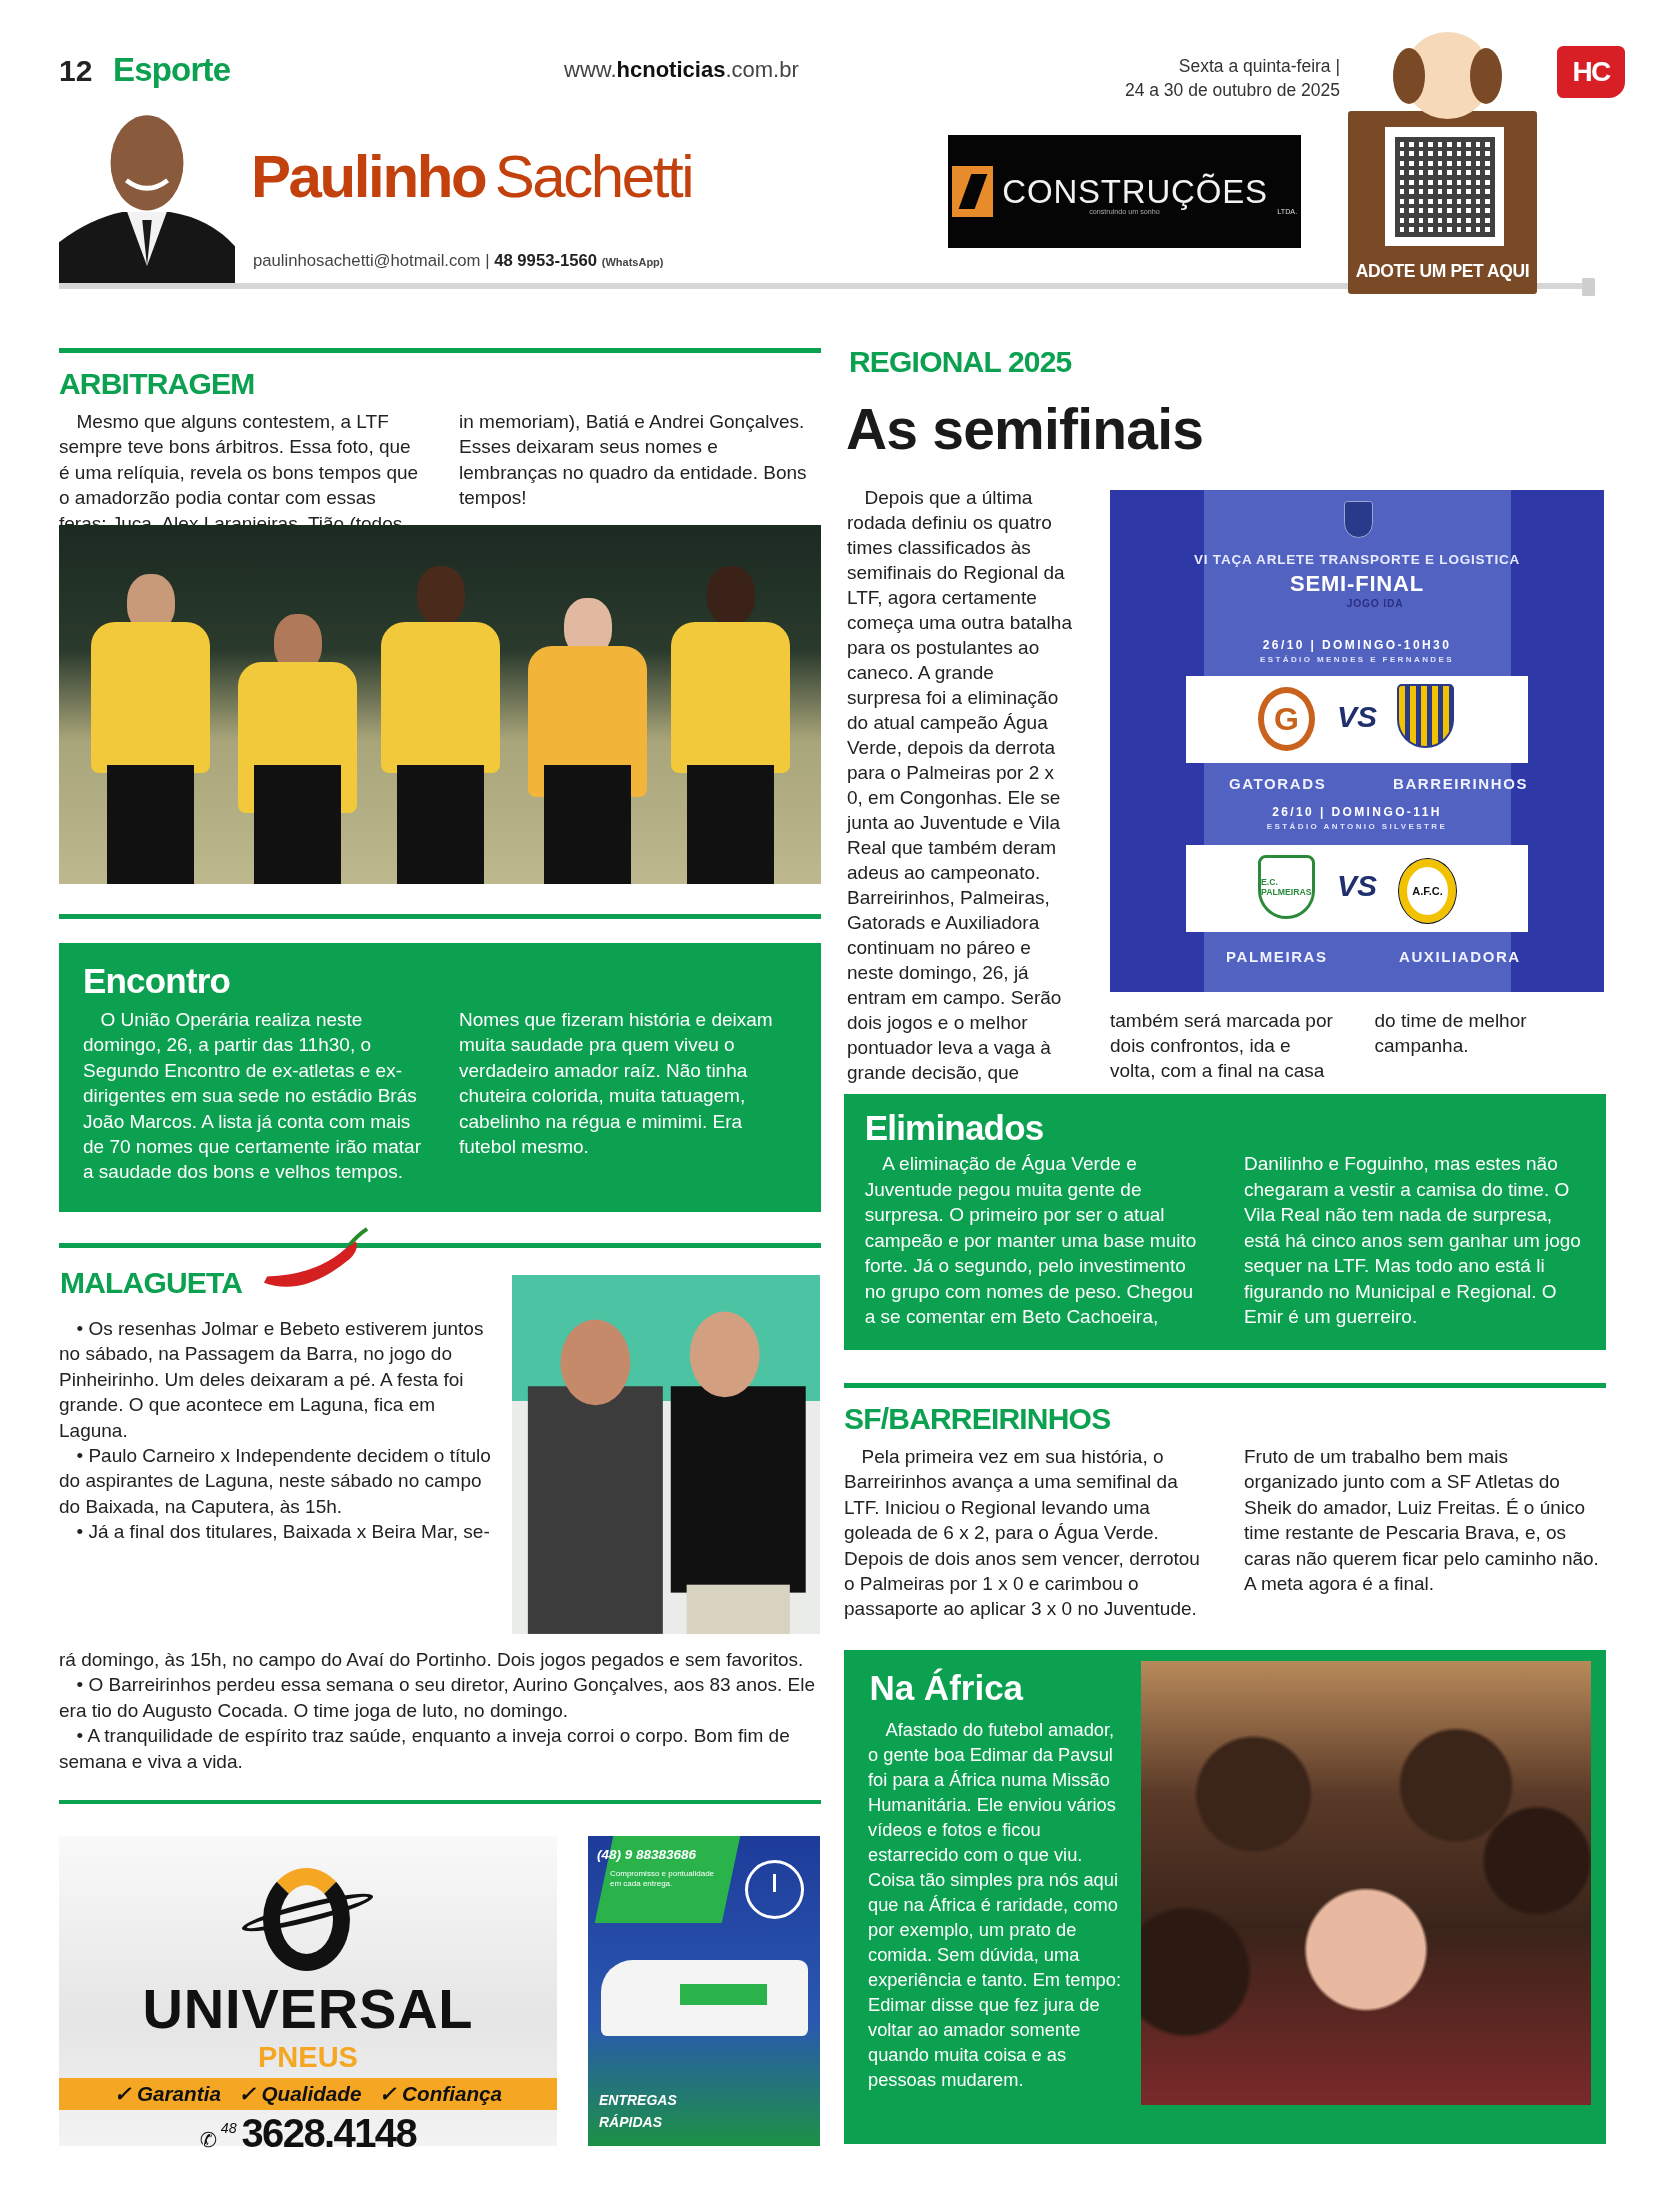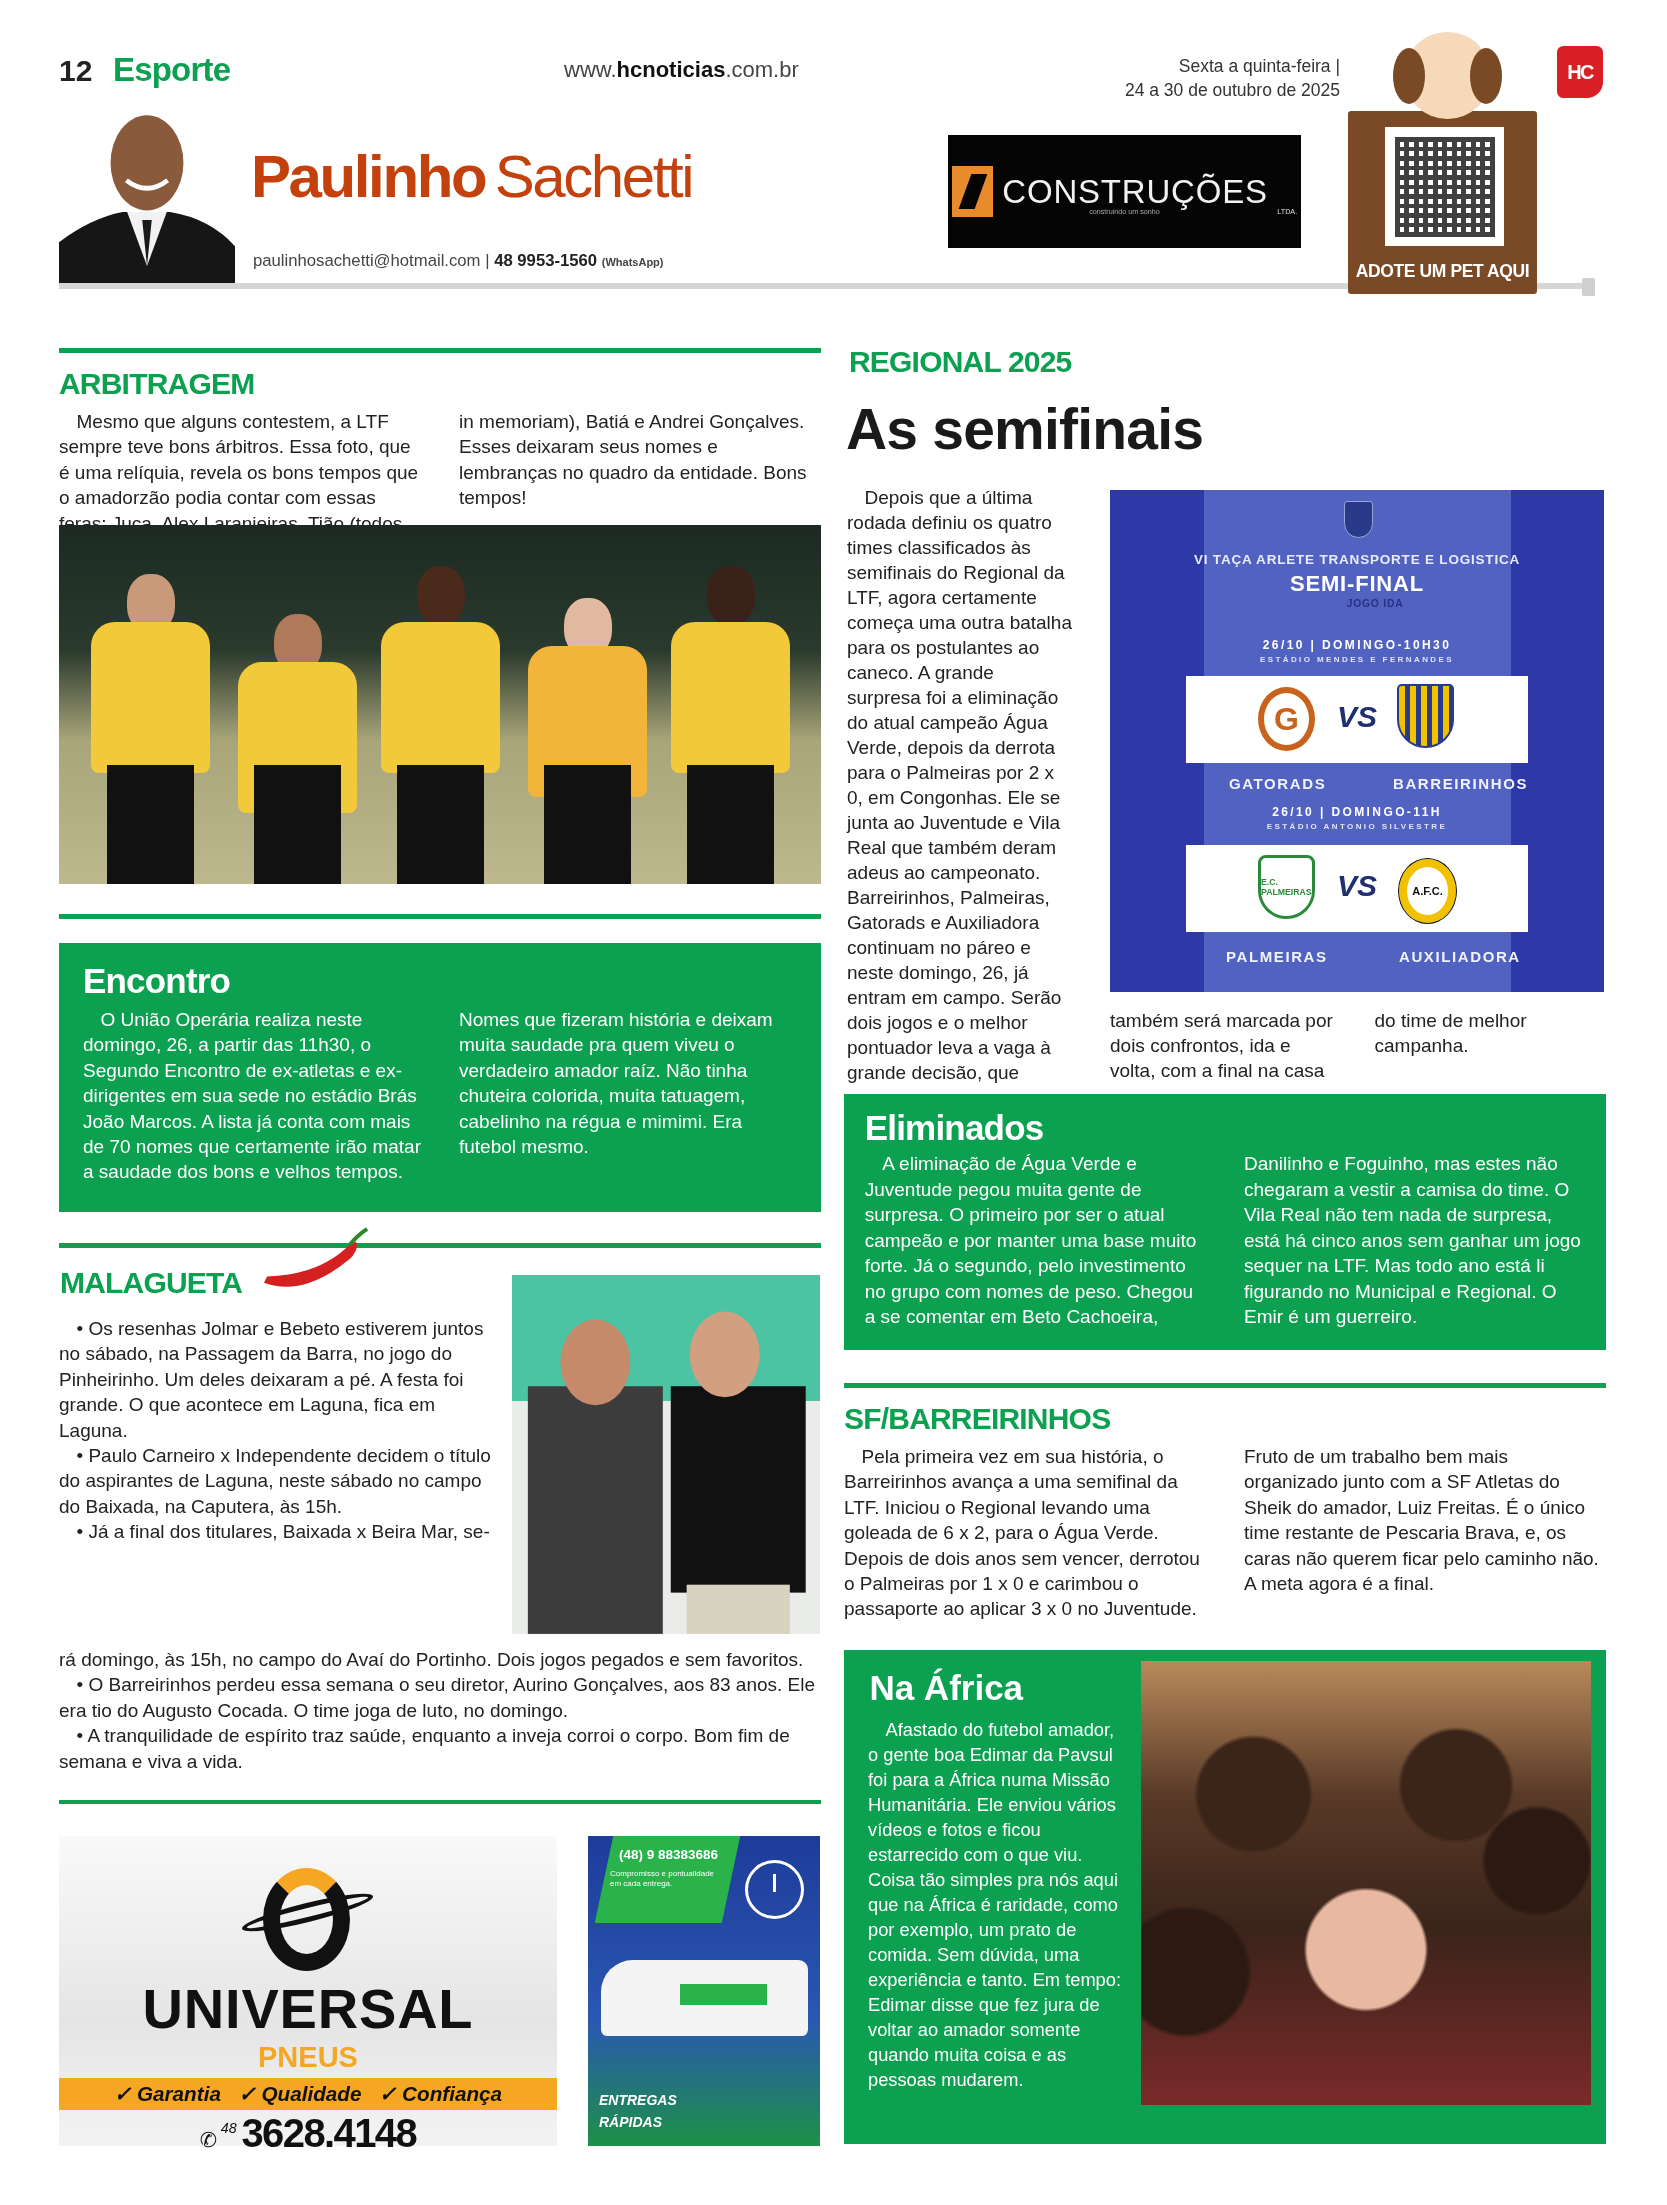--- a/index.html
+++ b/index.html
@@ -33,21 +33,21 @@
   .ad-pet { left: 1348px; top: 32px; width: 189px; height: 262px; }
   .pet-board { position: absolute; left: 0; top: 79px; width: 189px; height: 183px; background: #7a4a26; border-radius: 3.2px; }
   .pet-qr { position: absolute; left: 37px; top: 95px; width: 119px; height: 119px; background: #fff; padding: 9.5px; }
   .pet-qr .qr { width: 100%; height: 100%; background:
      repeating-linear-gradient(0deg, #111 0 4.8px, transparent 4.8px 9.5px),
      repeating-linear-gradient(90deg, #111 0 4.8px, #fff 4.8px 9.5px); opacity: .8; position: relative; }
   .pet-head { position: absolute; left: 56px; top: 0; width: 87px; height: 87px; border-radius: 50%; background: #f5d9b8; }
   .pet-head::before { content: ""; position: absolute; left: -11px; top: 16px; width: 32px; height: 56px; background: #7a4a26; border-radius: 50%; }
   .pet-head::after { content: ""; position: absolute; right: -11px; top: 16px; width: 32px; height: 56px; background: #7a4a26; border-radius: 50%; }
   .pet-label { position: absolute; left: 0; right: 0; top: 229px; text-align: center; color: #fff; font-weight: 700; font-size: 17.5px; letter-spacing: -0.4px; }
-  .hc-logo { left: 1557px; top: 46px; width: 46px; height: 52px; background: #d81f26; border-radius: 6.4px 6.4px 16px 6.4px; color: #fff; font-weight: 900; font-size: 20px; display: flex; align-items: center; justify-content: center; letter-spacing: -1.6px; }
+  .hc-logo { left: 1557px; top: 46px; width: 68px; height: 52px; background: #d81f26; border-radius: 6.4px 6.4px 16px 6.4px; color: #fff; font-weight: 900; font-size: 28px; display: flex; align-items: center; justify-content: center; letter-spacing: -1.6px; }
 
   
   .rule { height: 4.8px; background: #0ba150; }
   .kicker { font-size: 30px; font-weight: 700; color: #0ba150; letter-spacing: -0.8px; }
   .body-text { font-size: 19px; line-height: 25.4px; color: #222; text-indent: 17.5px; }
   .cols2 { column-count: 2; column-gap: 38px; }
   .green-box { background: #0ba150; color: #fff; }
   .green-box .box-title { font-size: 35px; font-weight: 700; letter-spacing: -0.8px; }
   .green-box .body-text { color: #fff; }
   .photo { background: #555; overflow: hidden; }
@@ -86,21 +86,21 @@
   .uni-ring-orbit { position: absolute; left: 181px; top: 67px; width: 135px; height: 19px; border-radius: 50%; border: 5.6px solid #111; transform: rotate(-14deg); }
   .uni-name { position: absolute; left: 0; right: 0; top: 140px; text-align: center; font-size: 56px; font-weight: 900; color: #111; letter-spacing: 0.8px; }
   .uni-sub { position: absolute; left: 0; right: 0; top: 205px; text-align: center; font-size: 29px; font-weight: 900; color: #f5a623; }
   .uni-band { position: absolute; left: 0; right: 0; top: 242px; height: 32px; background: #f5a623; display: flex; justify-content: center; gap: 17.5px; align-items: center; font-size: 20.7px; font-weight: 700; font-style: italic; color: #111; text-align: center; }
   .uni-phone { position: absolute; left: 0; right: 0; top: 275px; text-align: center; color: #111; }
   .uni-phone .ddd { font-size: 14.3px; font-style: italic; vertical-align: 14.3px; margin-right: 4.8px; }
   .uni-phone .num { font-size: 40px; font-weight: 900; letter-spacing: -1.6px; }
 
   .ad-andro { left: 588px; top: 1836px; width: 232px; height: 310px; background: linear-gradient(180deg, #1e3c9a 0%, #2a58b0 60%, #1d9146 100%); overflow: hidden; }
   .andro-green { position: absolute; left: 16px; top: 0; width: 127px; height: 87px; background: #29b34a; transform: skewX(-12deg); }
-  .andro-phone { position: absolute; left: 31px; top: 11px; color: #fff; font-weight: 700; font-size: 13.5px; }
+  .andro-phone { position: absolute; left: 9px; top: 11px; color: #fff; font-weight: 700; font-style: italic; font-size: 13.5px; }
   .andro-tag { position: absolute; left: 22px; top: 33px; width: 111px; color: #fff; font-size: 8px; line-height: 10.3px; }
   .andro-clock { position: absolute; left: 157px; top: 24px; width: 59px; height: 59px; border: 3.2px solid #fff; border-radius: 50%; }
   .andro-clock::after { content: ""; position: absolute; left: 25.4px; top: 11px; width: 2.4px; height: 17.5px; background: #fff; box-shadow: 8px 16px 0 -0.8px transparent; }
   .andro-van { position: absolute; left: 12.7px; top: 124px; width: 207px; height: 76px; background: #f4f4f4; border-radius: 32px 9.5px 6.4px 6.4px; }
   .andro-van::after { content: ""; position: absolute; left: 79px; top: 24px; width: 87px; height: 20.7px; background: #29b34a; }
   .andro-title { position: absolute; left: 11px; top: 253px; color: #fff; font-weight: 900; font-style: italic; font-size: 14px; line-height: 22px; }
   .reg-kicker { left: 849px; top: 345px; }
   .reg-headline { left: 846px; top: 396px; font-size: 57px; font-weight: 700; color: #1a1a1a; letter-spacing: -0.8px; }
   .reg-text { left: 847px; top: 485px; width: 226px; font-size: 19px; line-height: 25px; color: #222; }
   .reg-text p { text-indent: 17.5px; }

